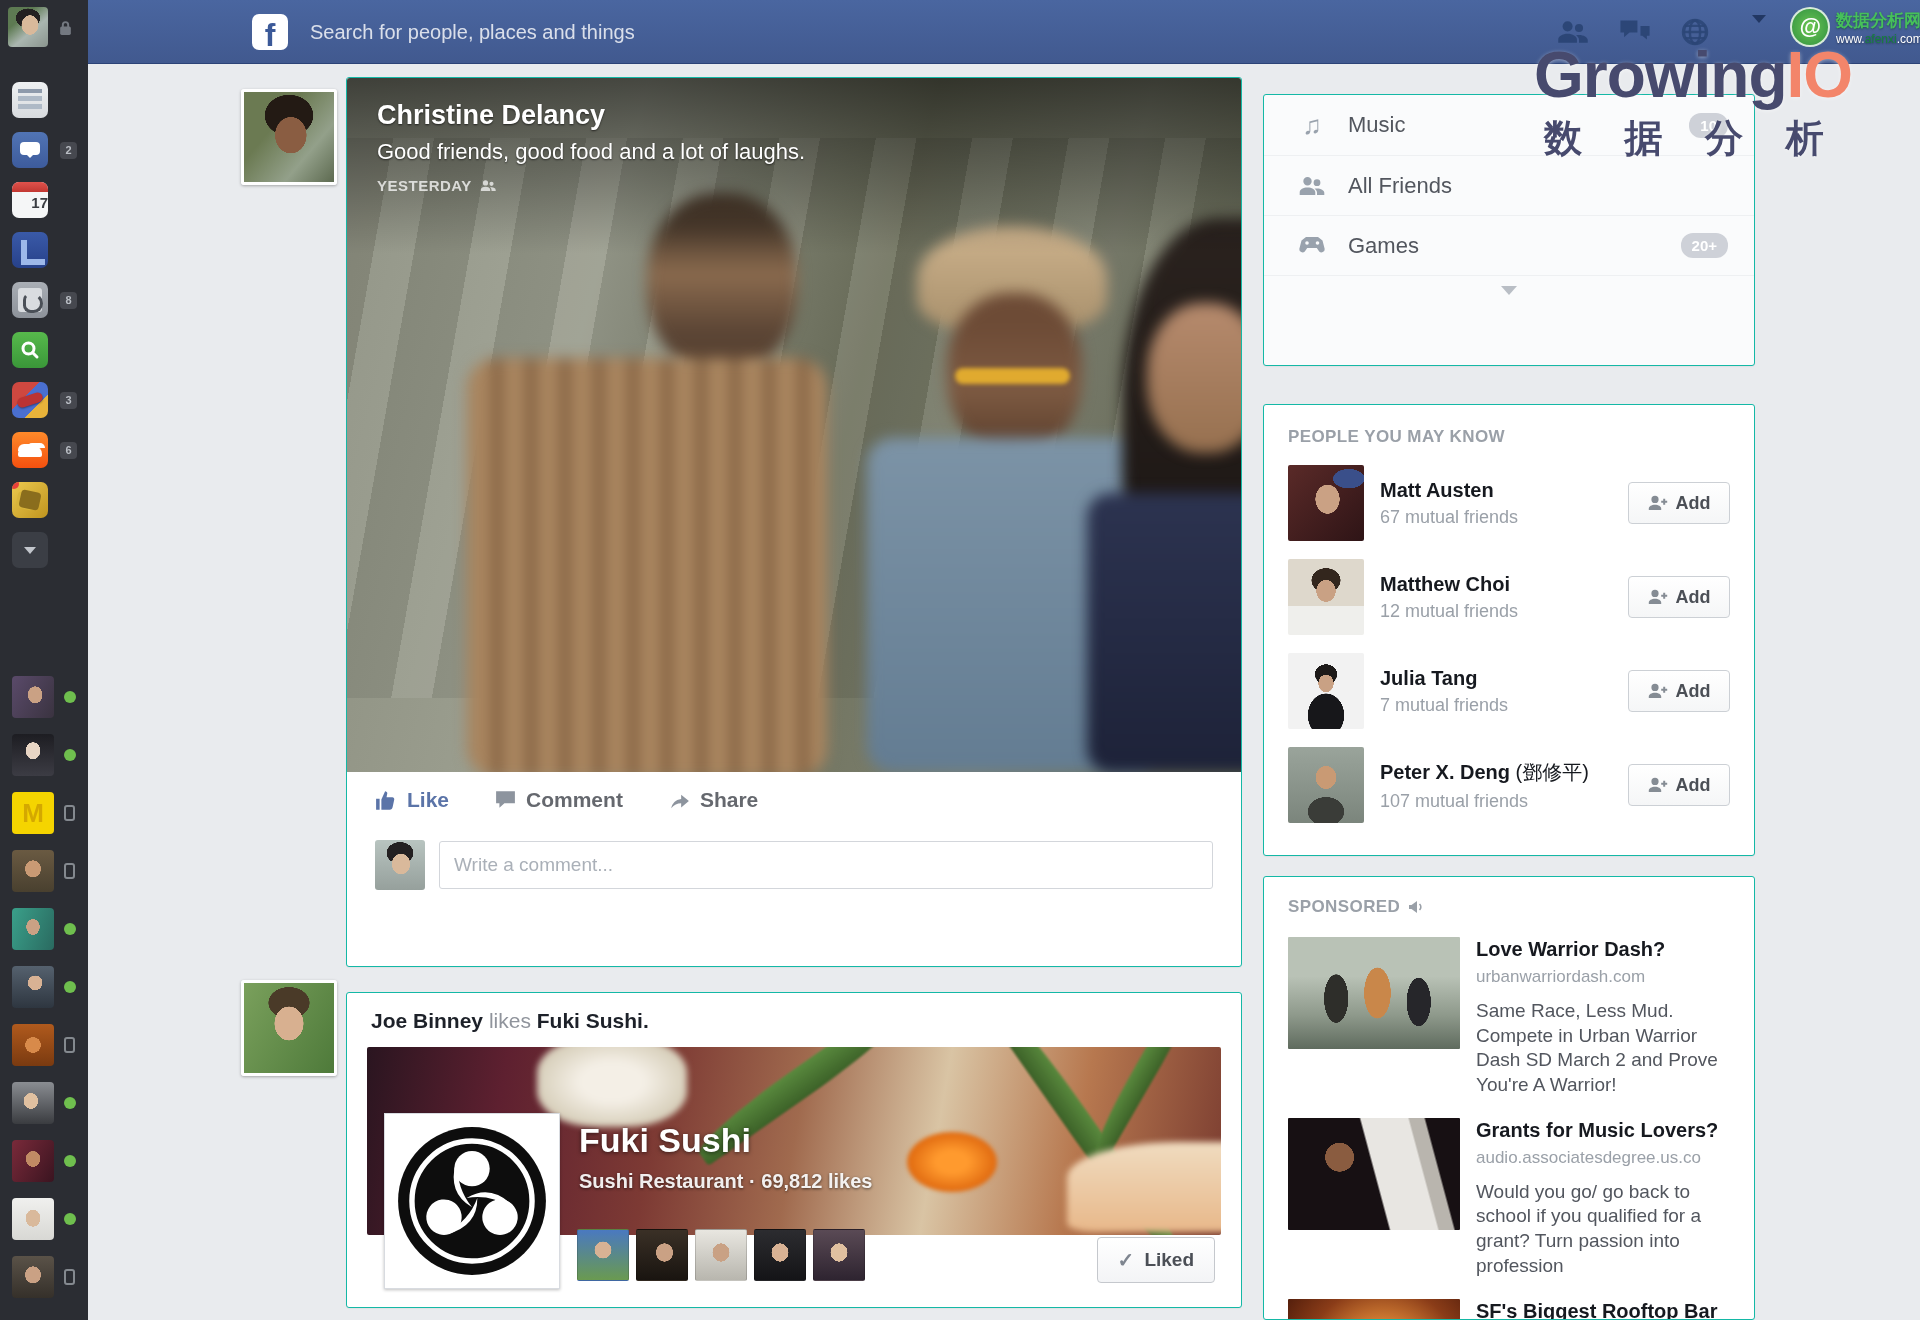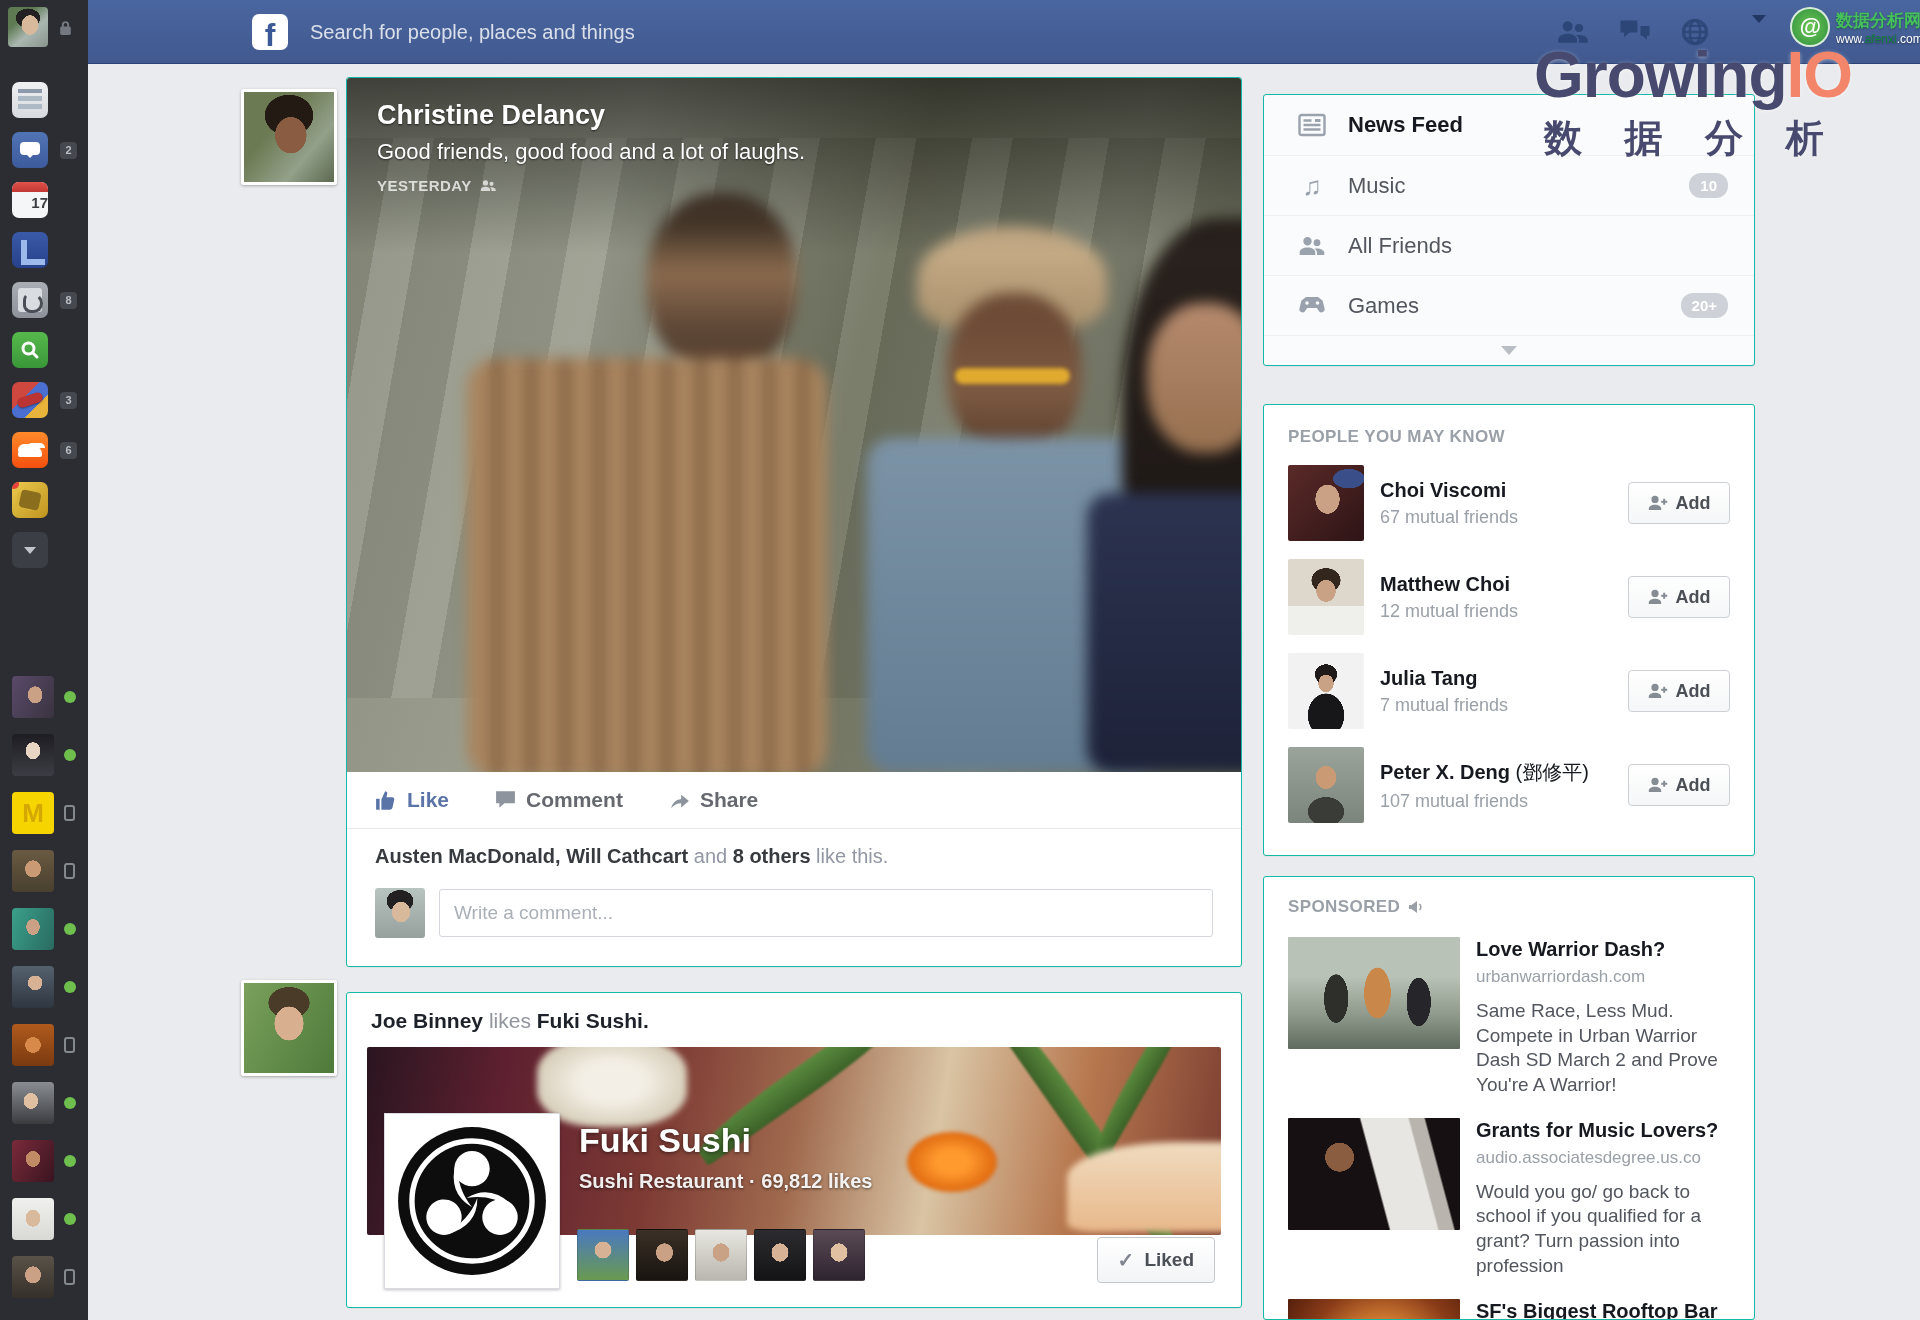--- a/index.html
+++ b/index.html
@@ -403,26 +403,20 @@
           </svg>
         <span>Comment</span>
       </span>
       <span class="actbtn">
         <svg width="21" height="18" viewBox="0 0 19 16">
             <path d="M11 3.2V7C5.8 7.6 3 11 2 15.4c2.6-3.1 5.4-4.5 9-4.5v3.9l7-5.8z"></path>
           </svg>
         <span>Share</span>
       </span>
     </div>
-    <div class="p1likes">
-      <b>Austen MacDonald, Will Cathcart</b>
-      <span>and</span>
-      <b>8 others</b>
-      <span>like this.</span>
-    </div>
     <div class="p1commentrow">
       <div class="comment-av"></div>
       <input class="comment-input" type="text" placeholder="Write a comment..." style="">
     </div>
   </article>
 
   <div class="post-av av-joe"></div>
   <article class="card post2">
     <p class="p2head">
       <b>Joe Binney</b>
@@ -470,28 +464,20 @@
       <div class="thumb t4"></div>
       <div class="thumb t5"></div>
     </div>
     <button class="likedbtn">
       <span class="chk">✓</span>
       <span>Liked</span>
     </button>
   </article>
 
   <section class="card navcard">
-    <div class="navrow nav-bold">
-      <svg width="28" height="24" viewBox="0 0 28 24">
-          <rect x="1.5" y="2" width="25" height="20" rx="2" fill="none" stroke="#99a2ad" stroke-width="2.4"></rect>
-          <path d="M5.5 7.5h8M5.5 12h17M5.5 16.5h17" stroke="#99a2ad" stroke-width="2.4" fill="none"></path>
-          <rect x="17" y="6" width="5.5" height="3" fill="#99a2ad"></rect>
-        </svg>
-      <span>News Feed</span>
-    </div>
     <div class="navrow">
       <span class="navnote">♫</span>
       <span>Music</span>
       <span class="navbadge">10</span>
     </div>
     <div class="navrow">
       <svg width="28" height="20" viewBox="0 0 28 20">
           <path d="M9.5 9.5a4.2 4.2 0 1 0 0-8.4 4.2 4.2 0 0 0 0 8.4zm9.5.6a3.4 3.4 0 1 0 0-6.8 3.4 3.4 0 0 0 0 6.8zM9.5 11.5c-4.2 0-7.8 2.1-7.8 4.7V19h15.6v-2.8c0-2.6-3.6-4.7-7.8-4.7zm9.5.9c-.9 0-1.7.1-2.5.4 1.5 1.1 2.5 2.4 2.5 3.9V19h7.3v-2.3c0-2.4-3.4-4.3-7.3-4.3z"></path>
         </svg>
       <span>All Friends</span>
@@ -509,21 +495,21 @@
         <span class="tri-grey"></span>
       </div>
   </section>
 
   <section class="card pymk">
     <div class="sechead">PEOPLE YOU MAY KNOW</div>
 
     <div class="person">
       <div class="pphoto ph-matt"></div>
       <div class="pinfo">
-        <div class="pname">Choi Viscomi</div>
+        <div class="pname">Matt Austen</div>
         <div class="pmut">67 mutual friends</div>
       </div>
       <button class="addbtn">
         <svg width="20" height="16" viewBox="0 0 20 16">
             <path d="M7 8a3.6 3.6 0 1 0 0-7.2A3.6 3.6 0 0 0 7 8zm0 1.7c-3.4 0-6.2 1.7-6.2 3.8V15h12.4v-1.5c0-2.1-2.8-3.8-6.2-3.8z"></path>
             <path d="M15.2 3.8h2v2h2v2h-2v2h-2v-2h-2v-2h2z"></path>
           </svg>
         <span>Add</span>
       </button>
     </div>

